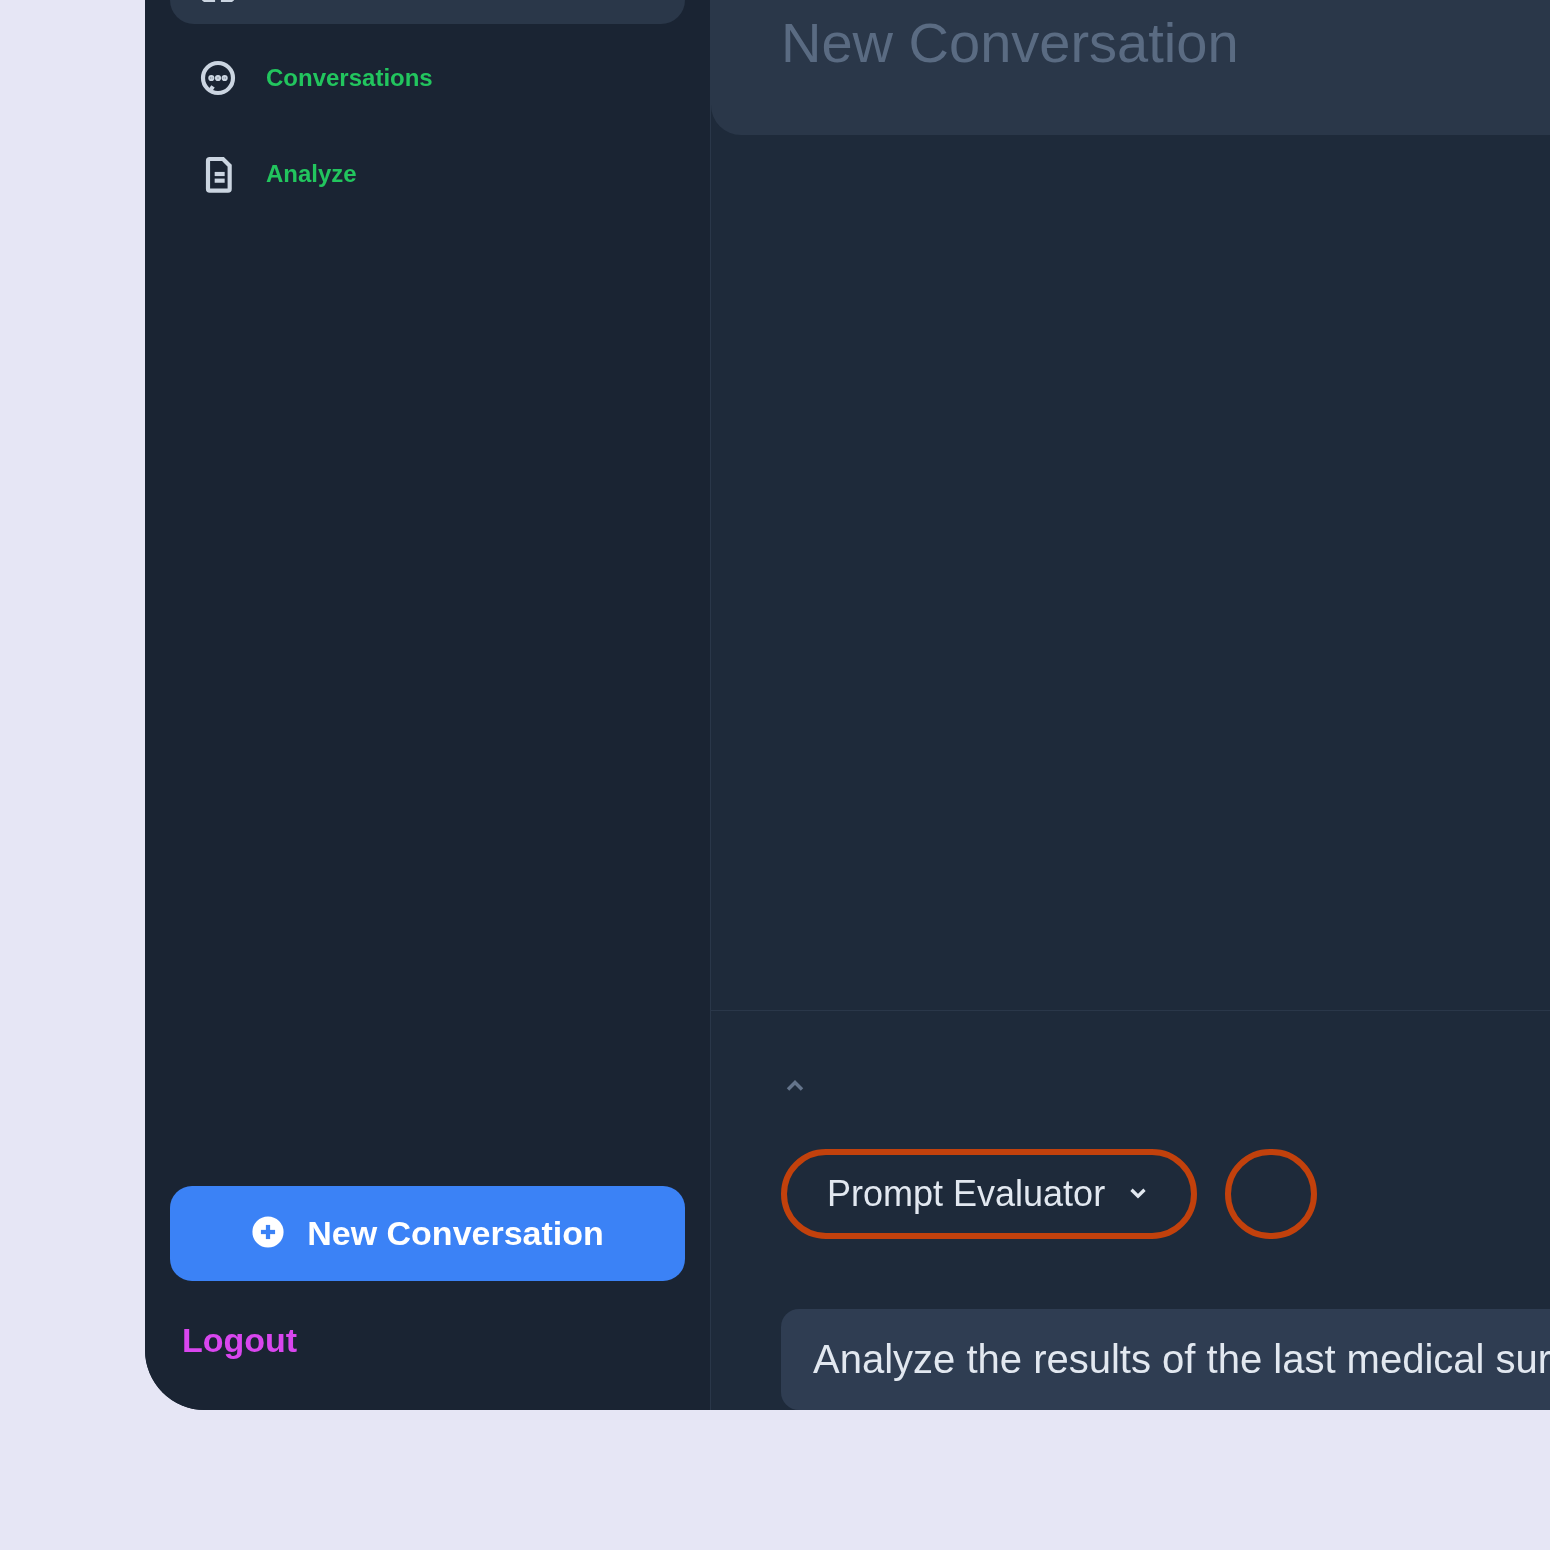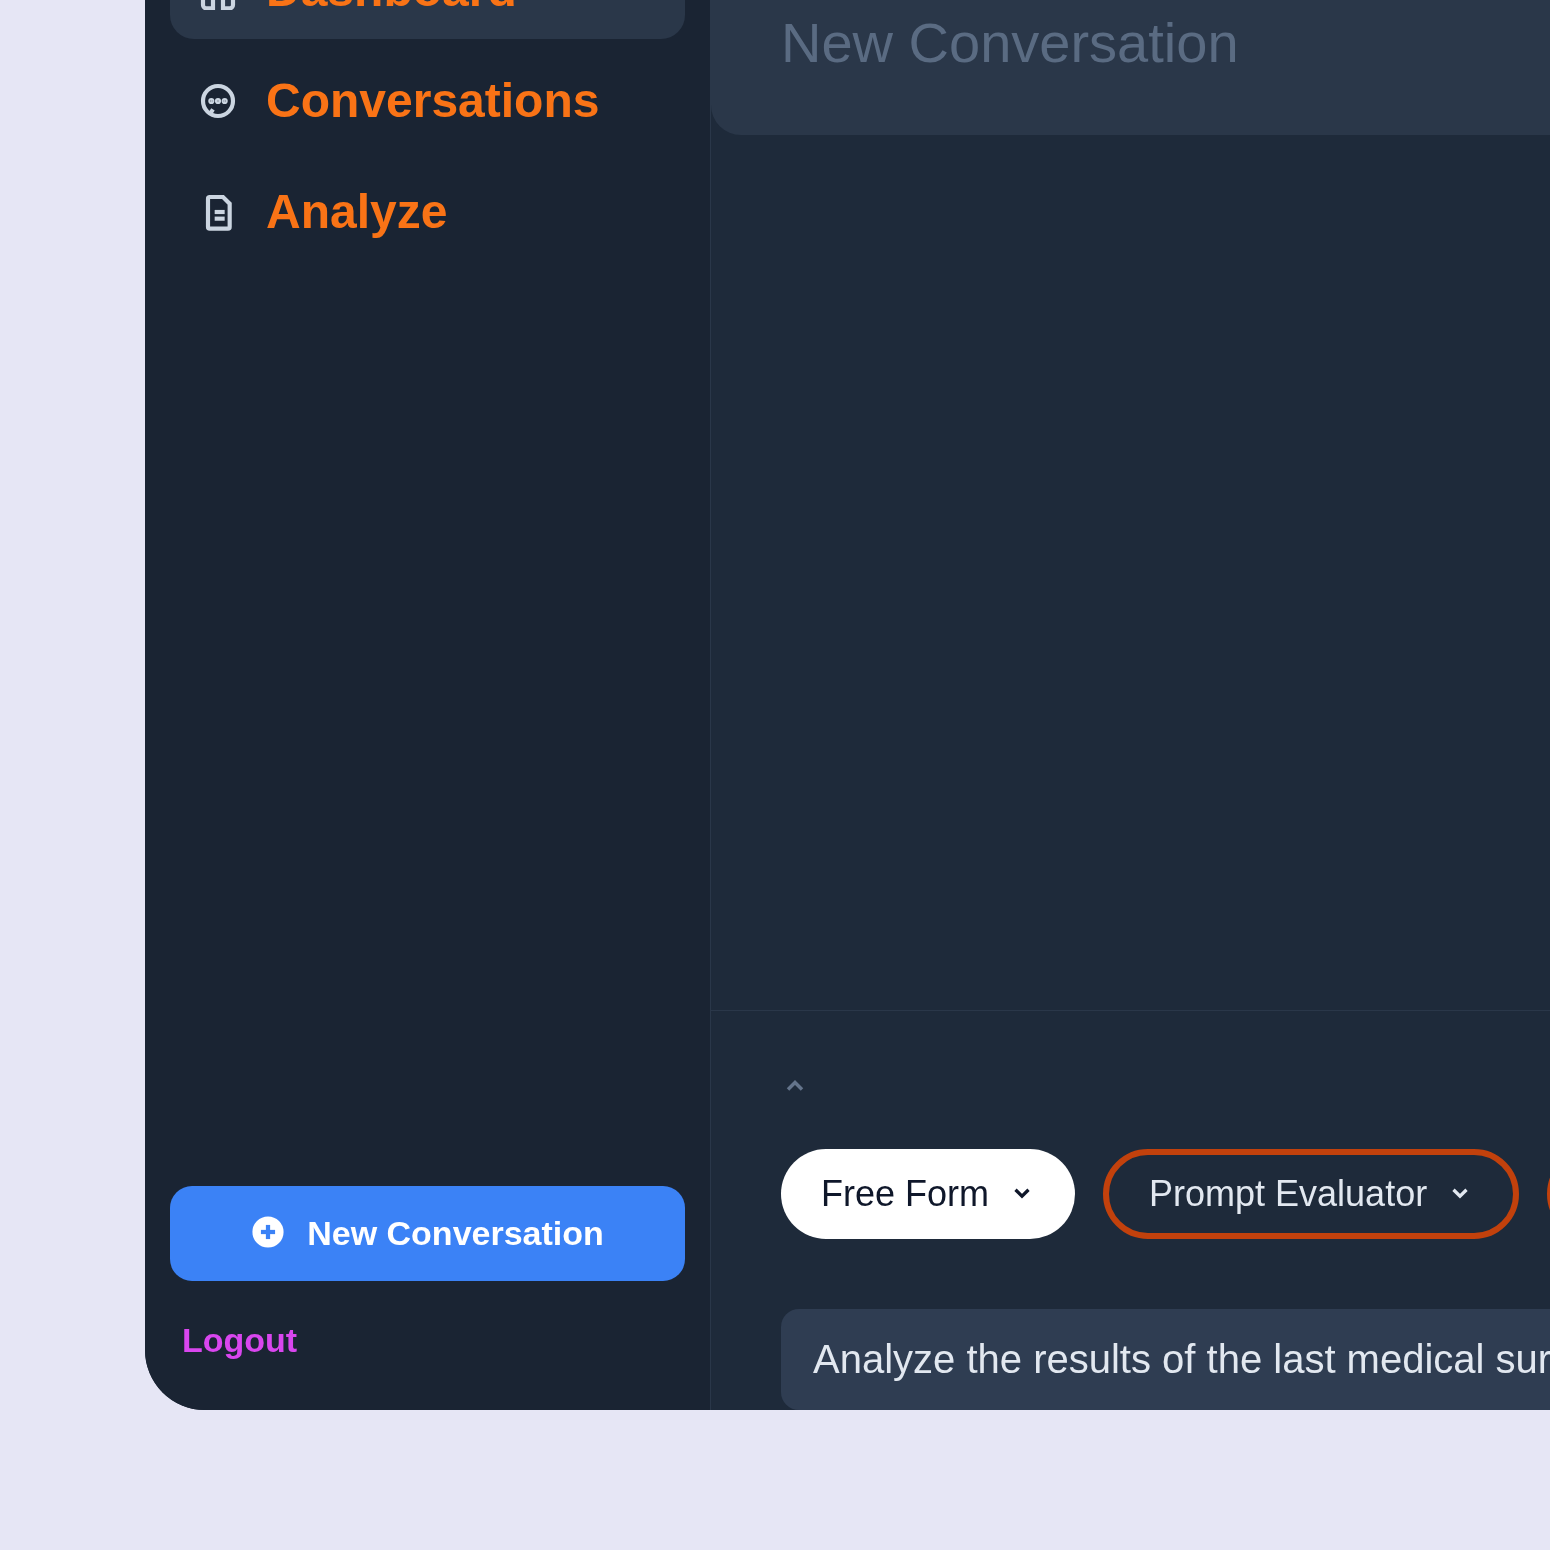--- a/index.html
+++ b/index.html
@@ -41,22 +41,22 @@
 .nav-item.active { background: #2a3749; }
 .nav-item .icon {
   width: 40px;
   height: 40px;
   display: flex;
   align-items: center;
   justify-content: center;
 }
 .nav-item .icon svg { stroke: #cbd5e1; fill: none; stroke-width: 2.5; }
 .nav-item .label {
-  color: #f97316;
-  font-size: 48px;
+  color: #22c55e;
+  font-size: 24px;
   font-weight: 700;
 }
 .new-conv-btn {
   background: #3b82f6;
   border: none;
   border-radius: 22px;
   padding: 28px;
   display: flex;
   align-items: center;
   justify-content: center;
@@ -214,28 +214,20 @@
     <div class="bottom-panel">
       <div class="hide-prompts">
         <span>
           <svg viewBox="0 0 24 24" width="28" height="28">
               <polyline points="6 15 12 9 18 15"></polyline>
             </svg>
         </span>
       </div>
 
       <div class="chips">
-        <div class="chip filled">
-          <span>Free Form</span>
-          <span>
-            <svg viewBox="0 0 24 24" width="26" height="26">
-                <polyline points="6 9 12 15 18 9"></polyline>
-              </svg>
-          </span>
-        </div>
         <div class="chip outlined">
           <span>Prompt Evaluator</span>
           <span>
             <svg viewBox="0 0 24 24" width="26" height="26">
                 <polyline points="6 9 12 15 18 9"></polyline>
               </svg>
           </span>
         </div>
         <div class="chip outlined">
           

